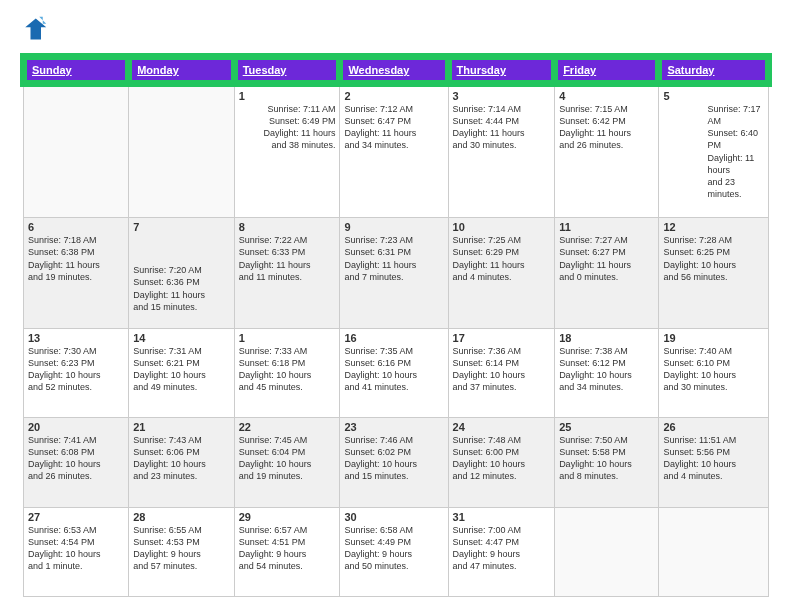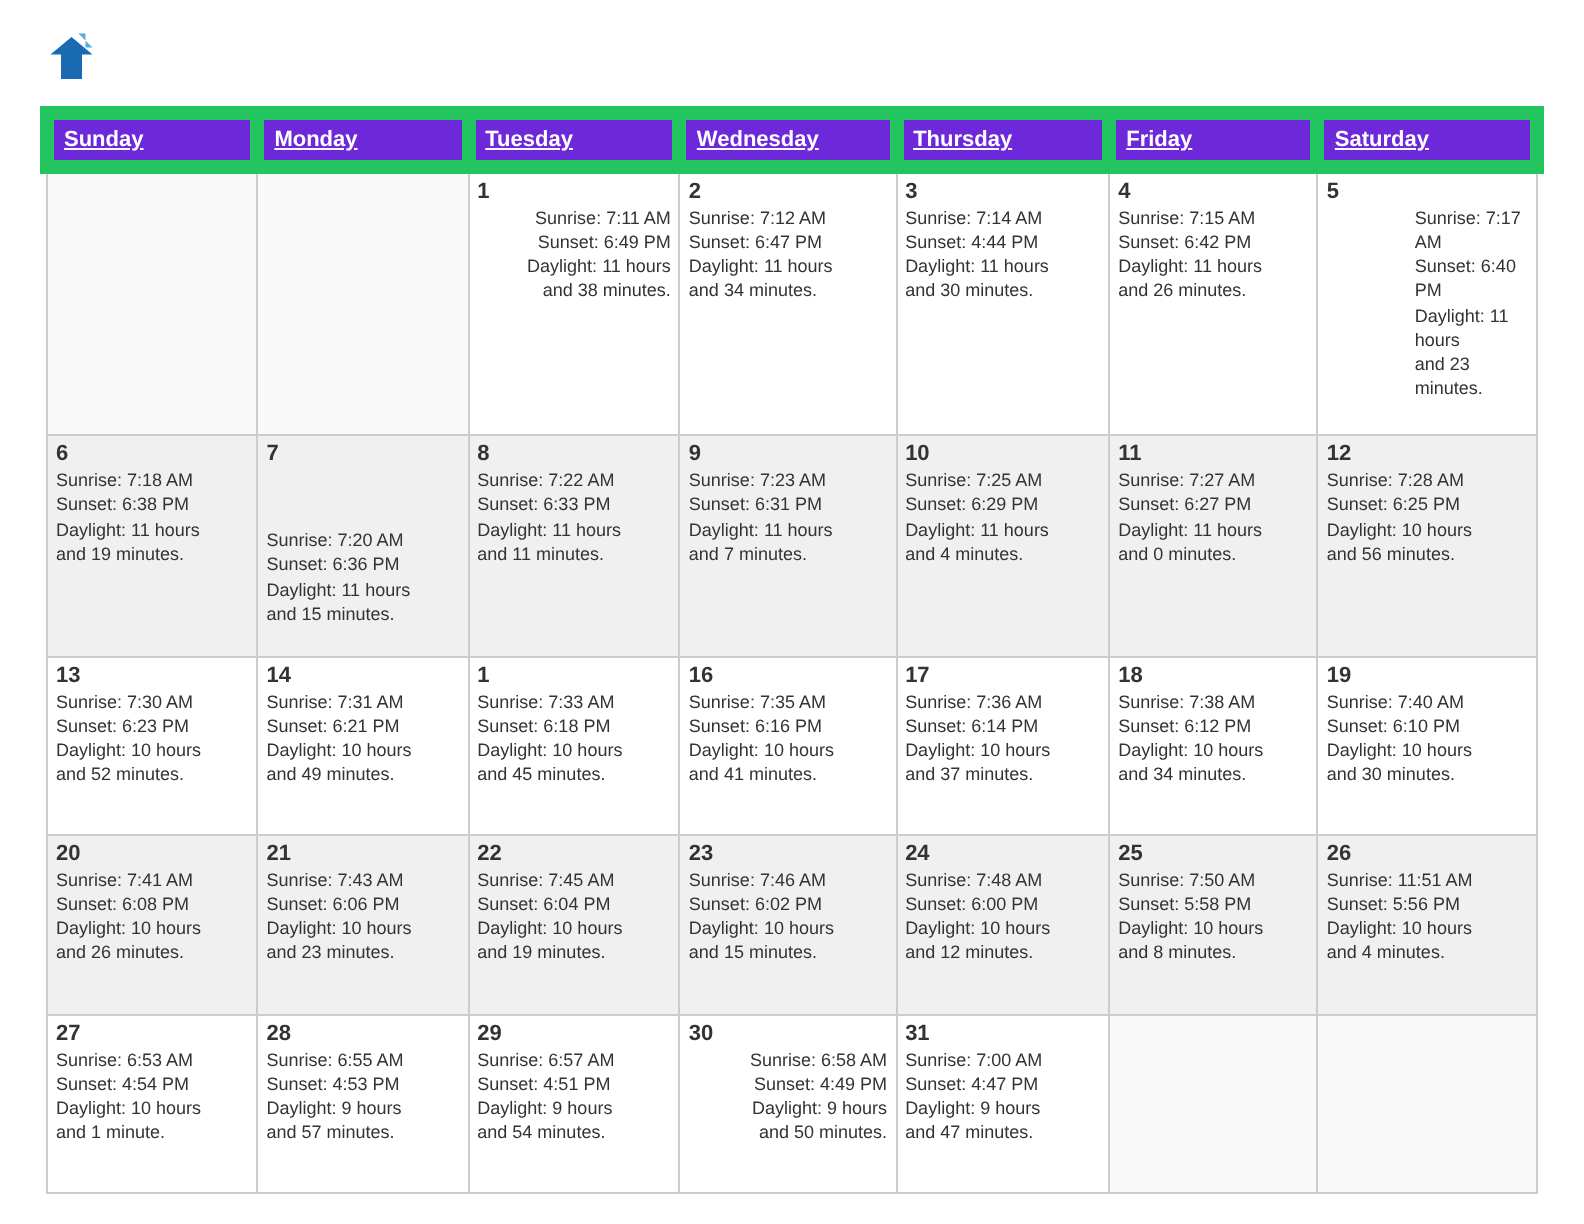--- a/index.html
+++ b/index.html
@@ -335,21 +335,21 @@
           </td>
           <td>
             <span class="day-num">29</span>
             <div class="day-info" style="white-space: pre-line;">Sunrise: 6:57 AM
 Sunset: 4:51 PM
 Daylight: 9 hours
 and 54 minutes.</div>
           </td>
           <td>
             <span class="day-num">30</span>
-            <div class="day-info" style="white-space: pre-line; text-align: right;">Sunrise: 6:58 AM
+            <div class="day-info" style="white-space: pre-line;">Sunrise: 6:58 AM
 Sunset: 4:49 PM
 Daylight: 9 hours
 and 50 minutes.</div>
           </td>
           <td>
             <span class="day-num">31</span>
             <div class="day-info" style="white-space: pre-line;">Sunrise: 7:00 AM
 Sunset: 4:47 PM
 Daylight: 9 hours
 and 47 minutes.</div>

